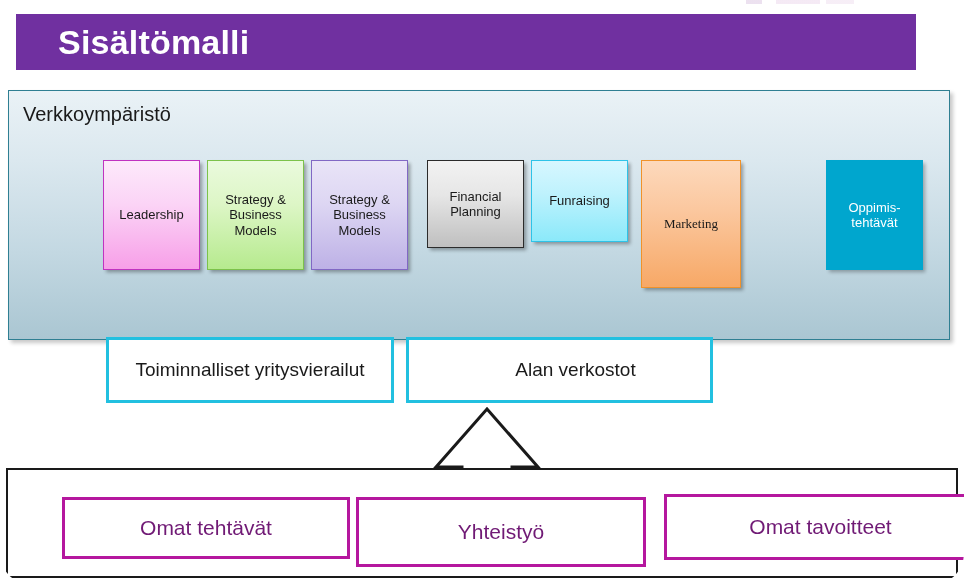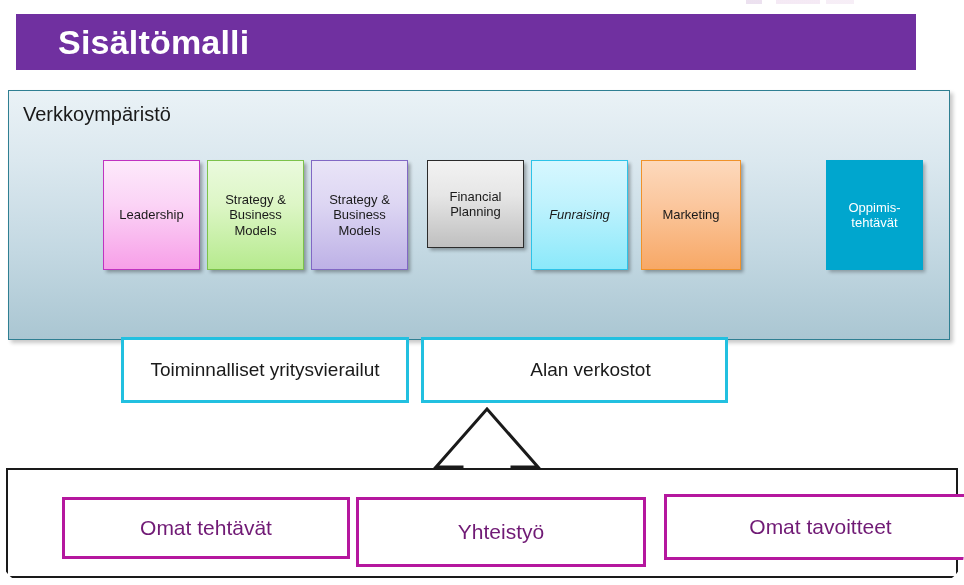--- a/index.html
+++ b/index.html
@@ -109,29 +109,29 @@
     left: 311px; top: 160px; width: 97px; height: 110px;
     border-color: #8168c4;
     background: linear-gradient(180deg, #e9e4f7 0%, #ddd6f3 40%, #bdb1e6 100%);
   }
   #mod-financial {
     left: 427px; top: 160px; width: 97px; height: 88px;
     border-color: #2b2b2b;
     background: linear-gradient(180deg, #f2f2f2 0%, #e6e6e6 40%, #bfbfbf 100%);
   }
   #mod-funraising {
-    left: 531px; top: 160px; width: 97px; height: 110px;
+    left: 531px; top: 160px; width: 97px; height: 82px;
     border-color: #2ec3e8;
     background: linear-gradient(180deg, #d7f7ff 0%, #bff2fd 40%, #8be9fa 100%);
-    font-style: italic;
   }
   #mod-marketing {
-    left: 641px; top: 160px; width: 100px; height: 110px;
+    left: 641px; top: 160px; width: 100px; height: 128px;
     border-color: #f0922a;
     background: linear-gradient(180deg, #fdd9bc 0%, #fbc79e 40%, #f7a866 100%);
+    font-family: Liberation Serif, serif;
   }
   #mod-oppimis {
     left: 826px; top: 160px; width: 97px; height: 110px;
     border-color: #00a6ce;
     background: #00a6ce;
     color: #ffffff;
     box-shadow: 2.5px 2.5px 3.5px rgba(0,0,0,.28);
   }
 
   
@@ -140,21 +140,20 @@
     box-sizing: border-box;
     border: 3px solid #22c0e0;
     background: #ffffff;
     display: flex;
     align-items: center;
     justify-content: center;
     text-align: center;
     font-size: 19px;
     line-height: 1.22;
     color: #1a1a1a;
-    margin-left: 15px;
   }
   #box-visits { left: 106px; top: 337px; width: 288px; height: 66px; }
   #box-networks { left: 406px; top: 337px; width: 307px; height: 66px; padding-left: 32px; }
 
   
   #up-arrow {
     position: absolute;
     left: 430px;
     top: 404px;
     width: 120px;

